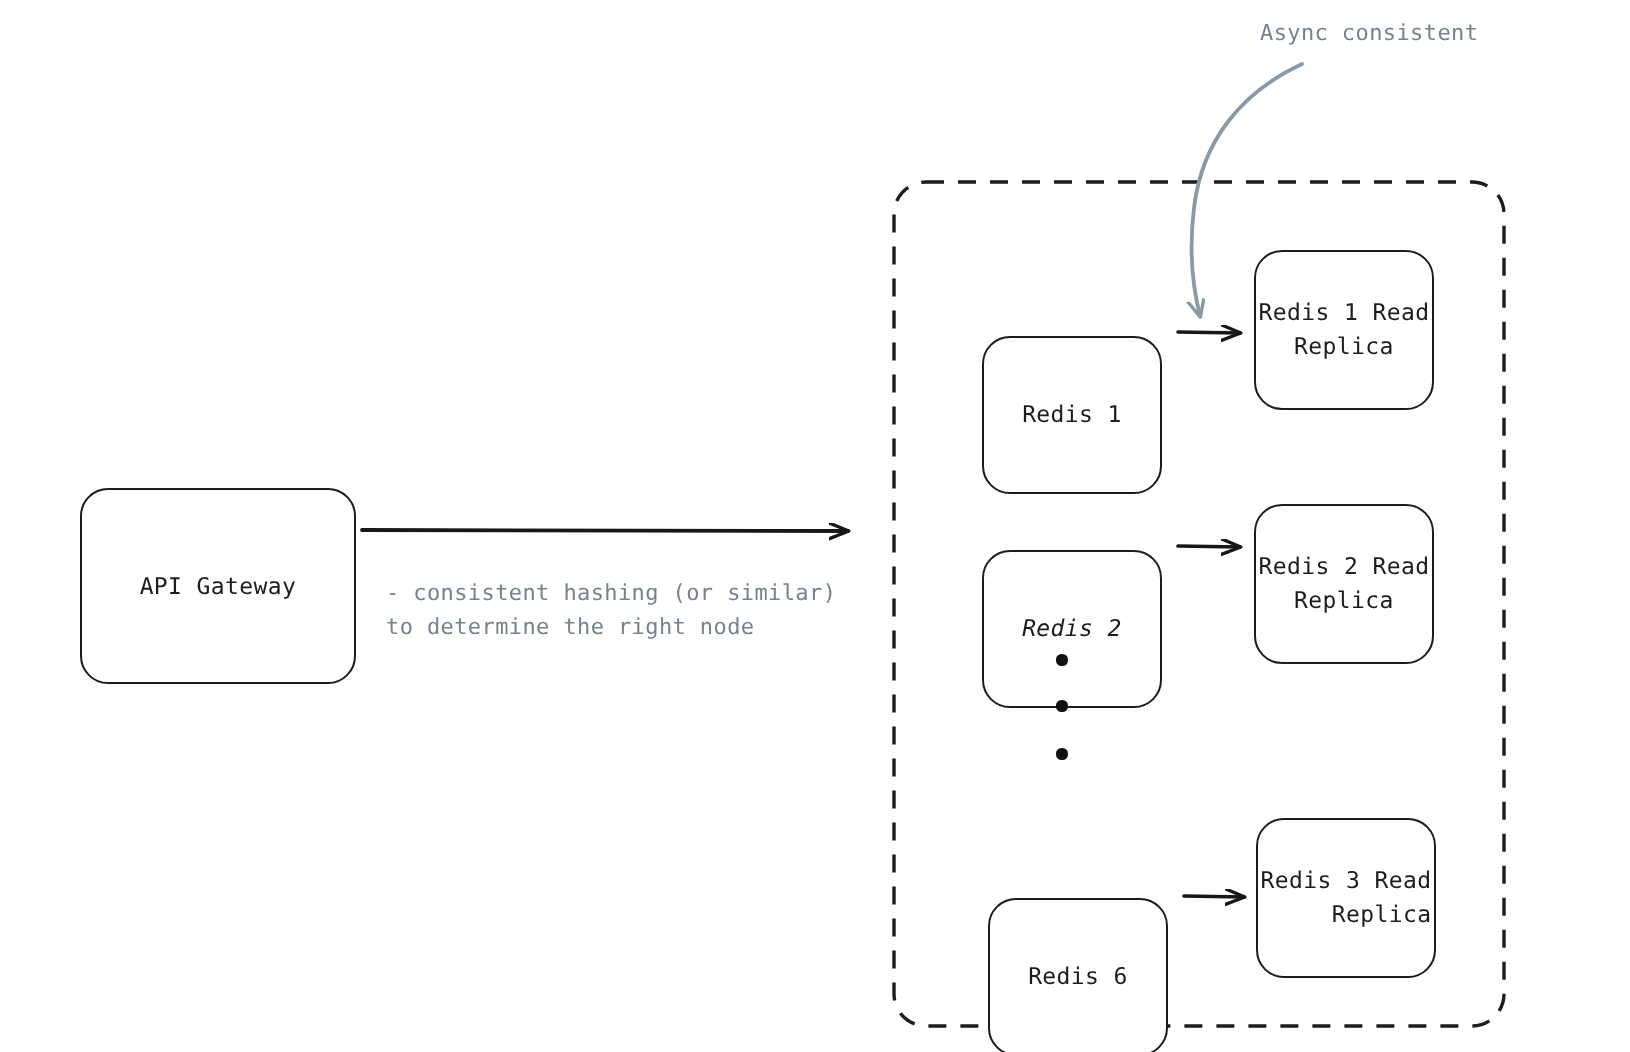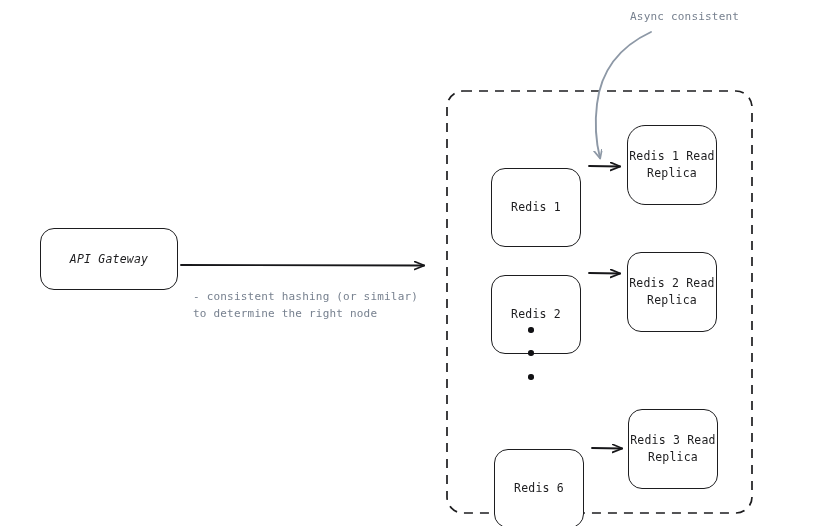--- a/index.html
+++ b/index.html
@@ -32,33 +32,32 @@
     text-align: center;
     color: #1d1d1f;
     font-size: 11.5px;
     line-height: 17px;
     letter-spacing: 0.2px;
     white-space: pre-line;
     z-index: 3;
   }
   #api-gateway {
     left: 40px;
-    top: 228px;
+    top: 244px;
     width: 138px;
-    height: 62px;
-    font-style: italic;
+    height: 98px;
   }
   .redis-primary { width: 90px; height: 79px; margin-top: 40px; }
   .redis-replica { width: 90px; height: 80px; }
   #redis-1 { left: 491px; top: 128px; }
-  #redis-1-replica { left: 627px; top: 125px; border-radius: 18px; }
-  #redis-2 { left: 491px; top: 235px; }
+  #redis-1-replica { left: 627px; top: 125px; }
+  #redis-2 { left: 491px; top: 235px; font-style: italic; }
   #redis-2-replica { left: 627px; top: 234px; margin-top: 18px; }
   #redis-3 { left: 494px; top: 409px; }
-  #redis-3-replica { left: 628px; top: 409px; }
+  #redis-3-replica { left: 628px; top: 409px; text-align: right; }
 
   .label {
     position: absolute;
     color: #77818f;
     font-size: 11px;
     line-height: 17px;
     letter-spacing: 0.2px;
     white-space: pre-line;
     z-index: 4;
   }

